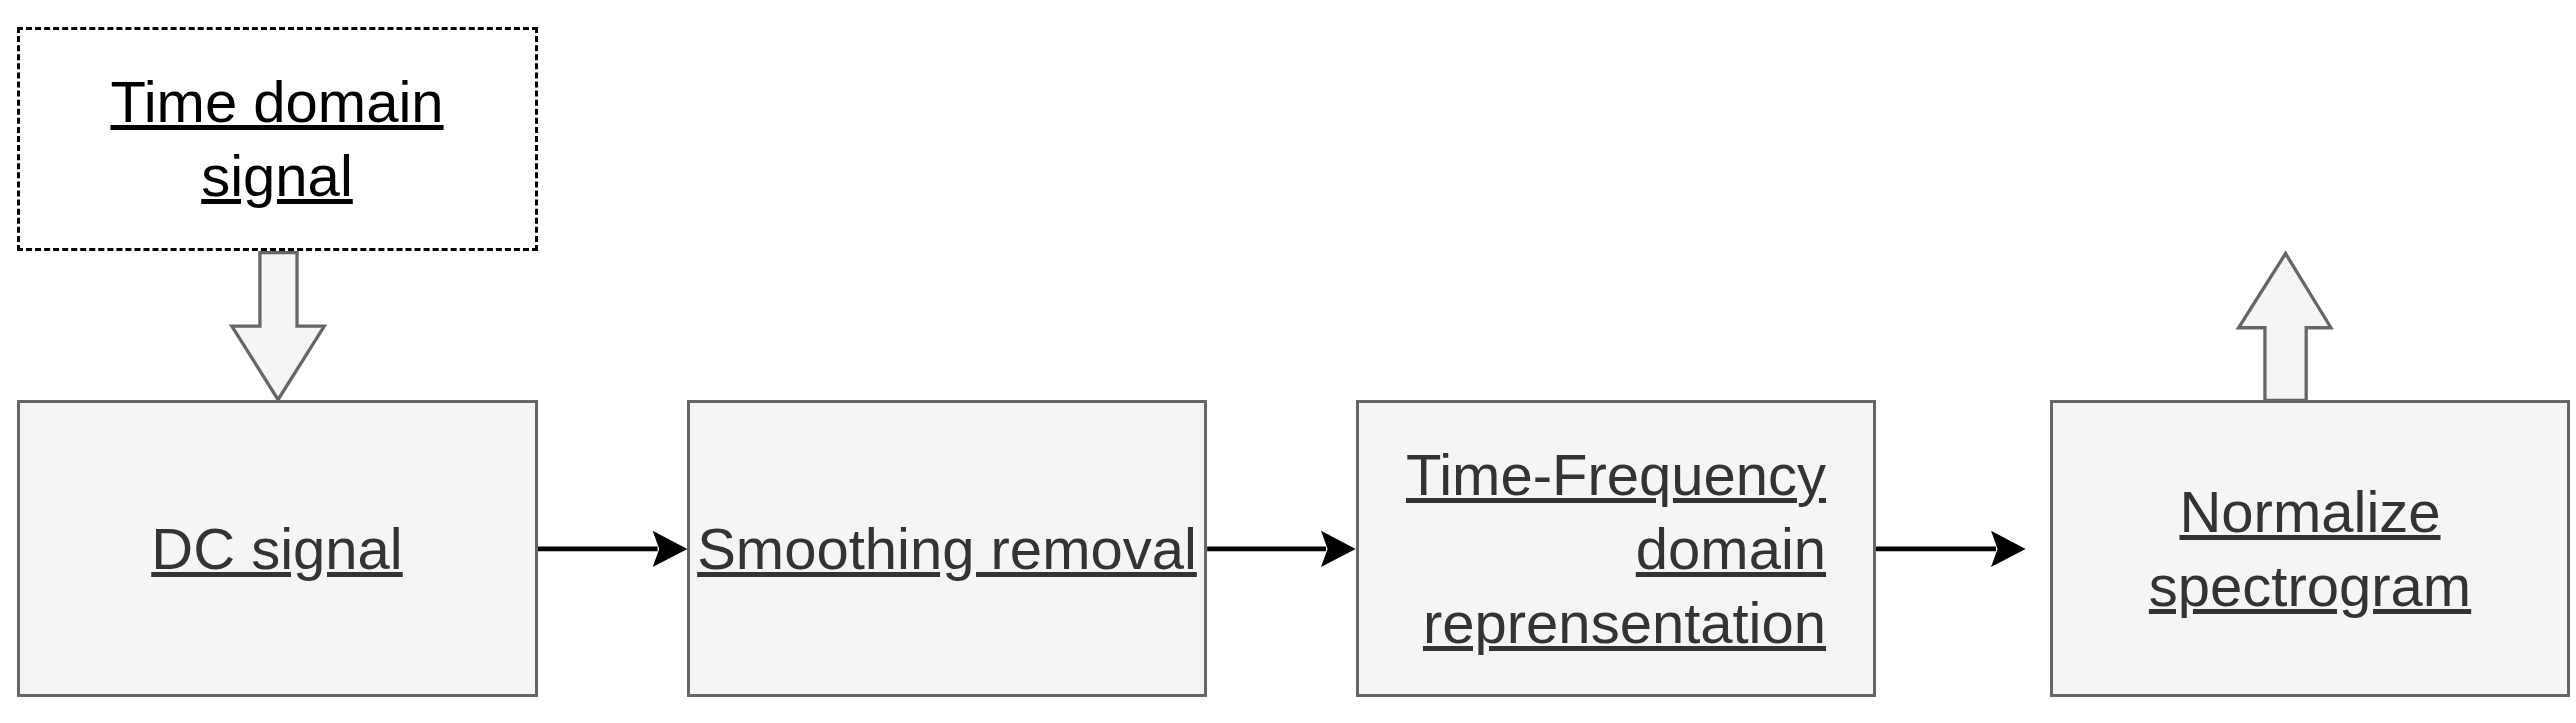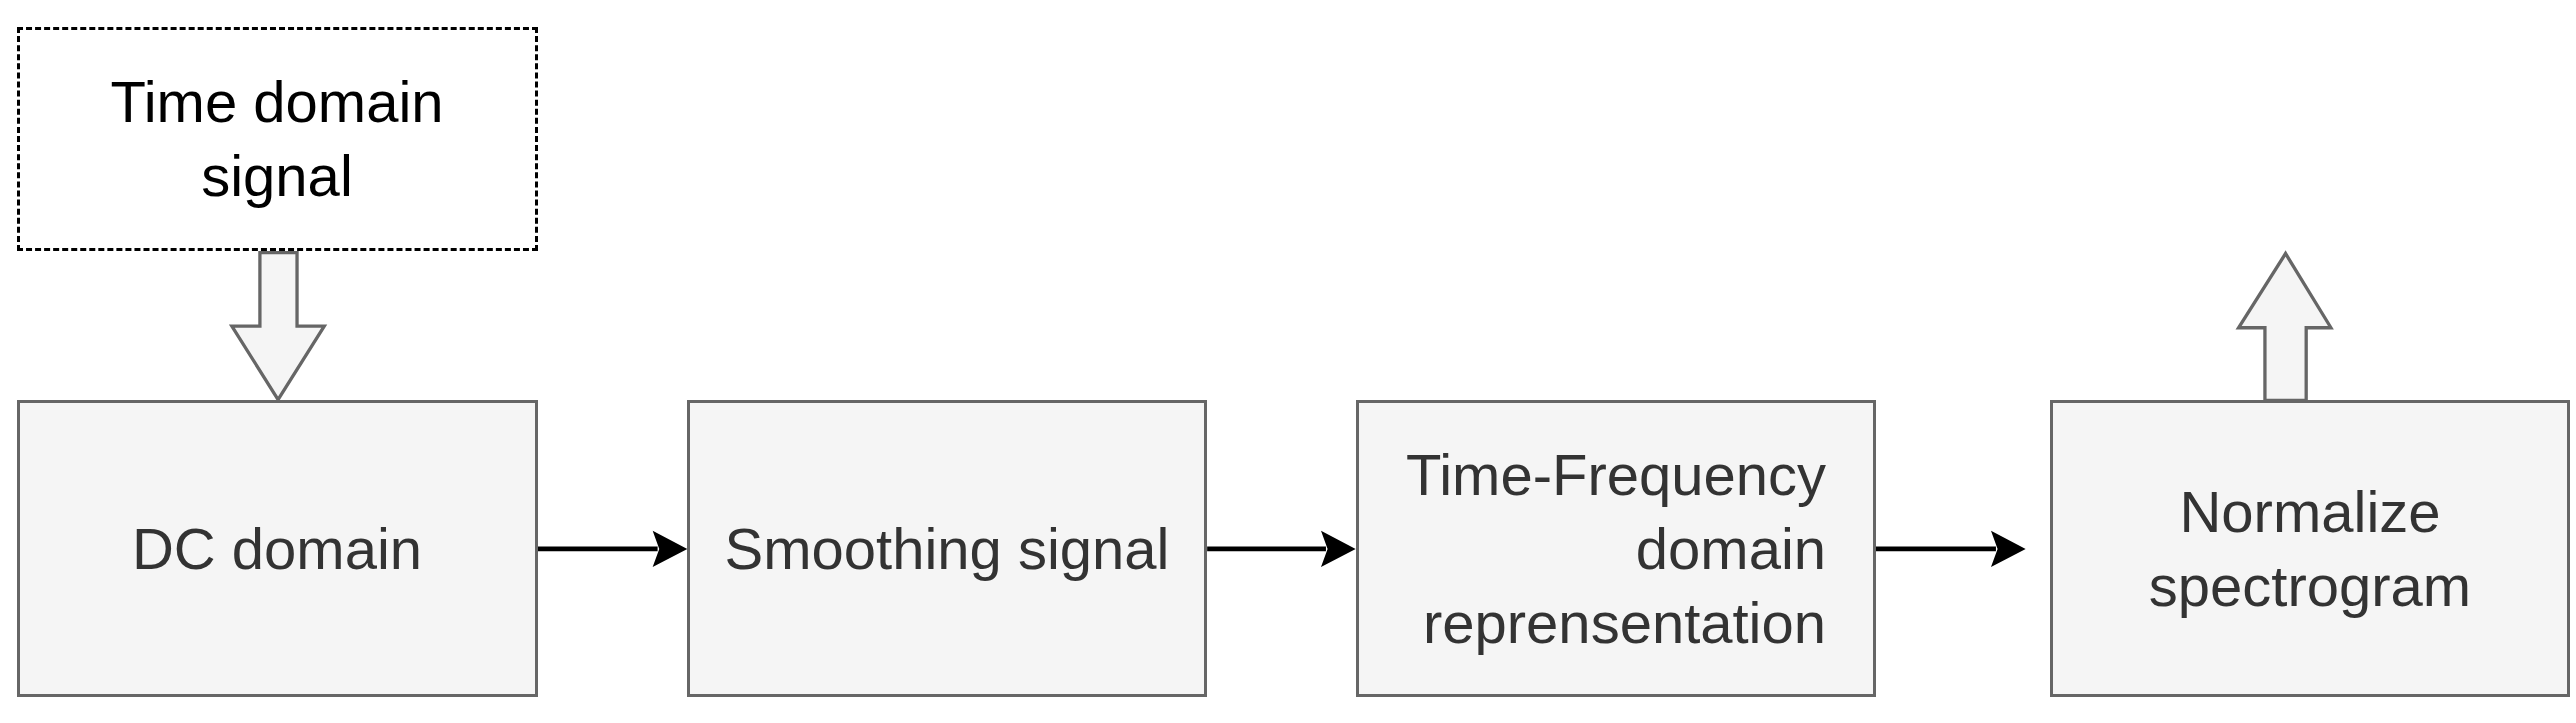--- a/index.html
+++ b/index.html
@@ -24,20 +24,21 @@
   .node {
     position: absolute;
     box-sizing: border-box;
     display: flex;
     align-items: center;
     justify-content: center;
     text-align: center;
     font-size: 58px;
     line-height: 74px;
     white-space: pre-line;
+    text-decoration: underline;
   }
   .node-dashed {
     border: 3.3px dashed #000000;
     background: #ffffff;
     color: #000000;
   }
   .node-process {
     border: 3.3px solid #666666;
     background: #f5f5f5;
     color: #333333;
@@ -78,25 +79,25 @@
     </g>
   </svg>
 
   <div class="node node-dashed" id="node-time-domain-signal">
     <span>Time domain
 signal</span>
   </div>
 
 
   <div class="node node-process" id="node-dc-removal">
-    <span>DC domain</span>
+    <span>DC signal</span>
   </div>
 
   <div class="node node-process" id="node-smoothing-filter">
-    <span>Smoothing signal</span>
+    <span>Smoothing removal</span>
   </div>
 
   <div class="node node-process" id="node-tf-representation">
     <span>Time-Frequency
 domain
 reprensentation</span>
   </div>
 
   <div class="node node-process" id="node-normalize-spectrogram">
     <span>Normalize

